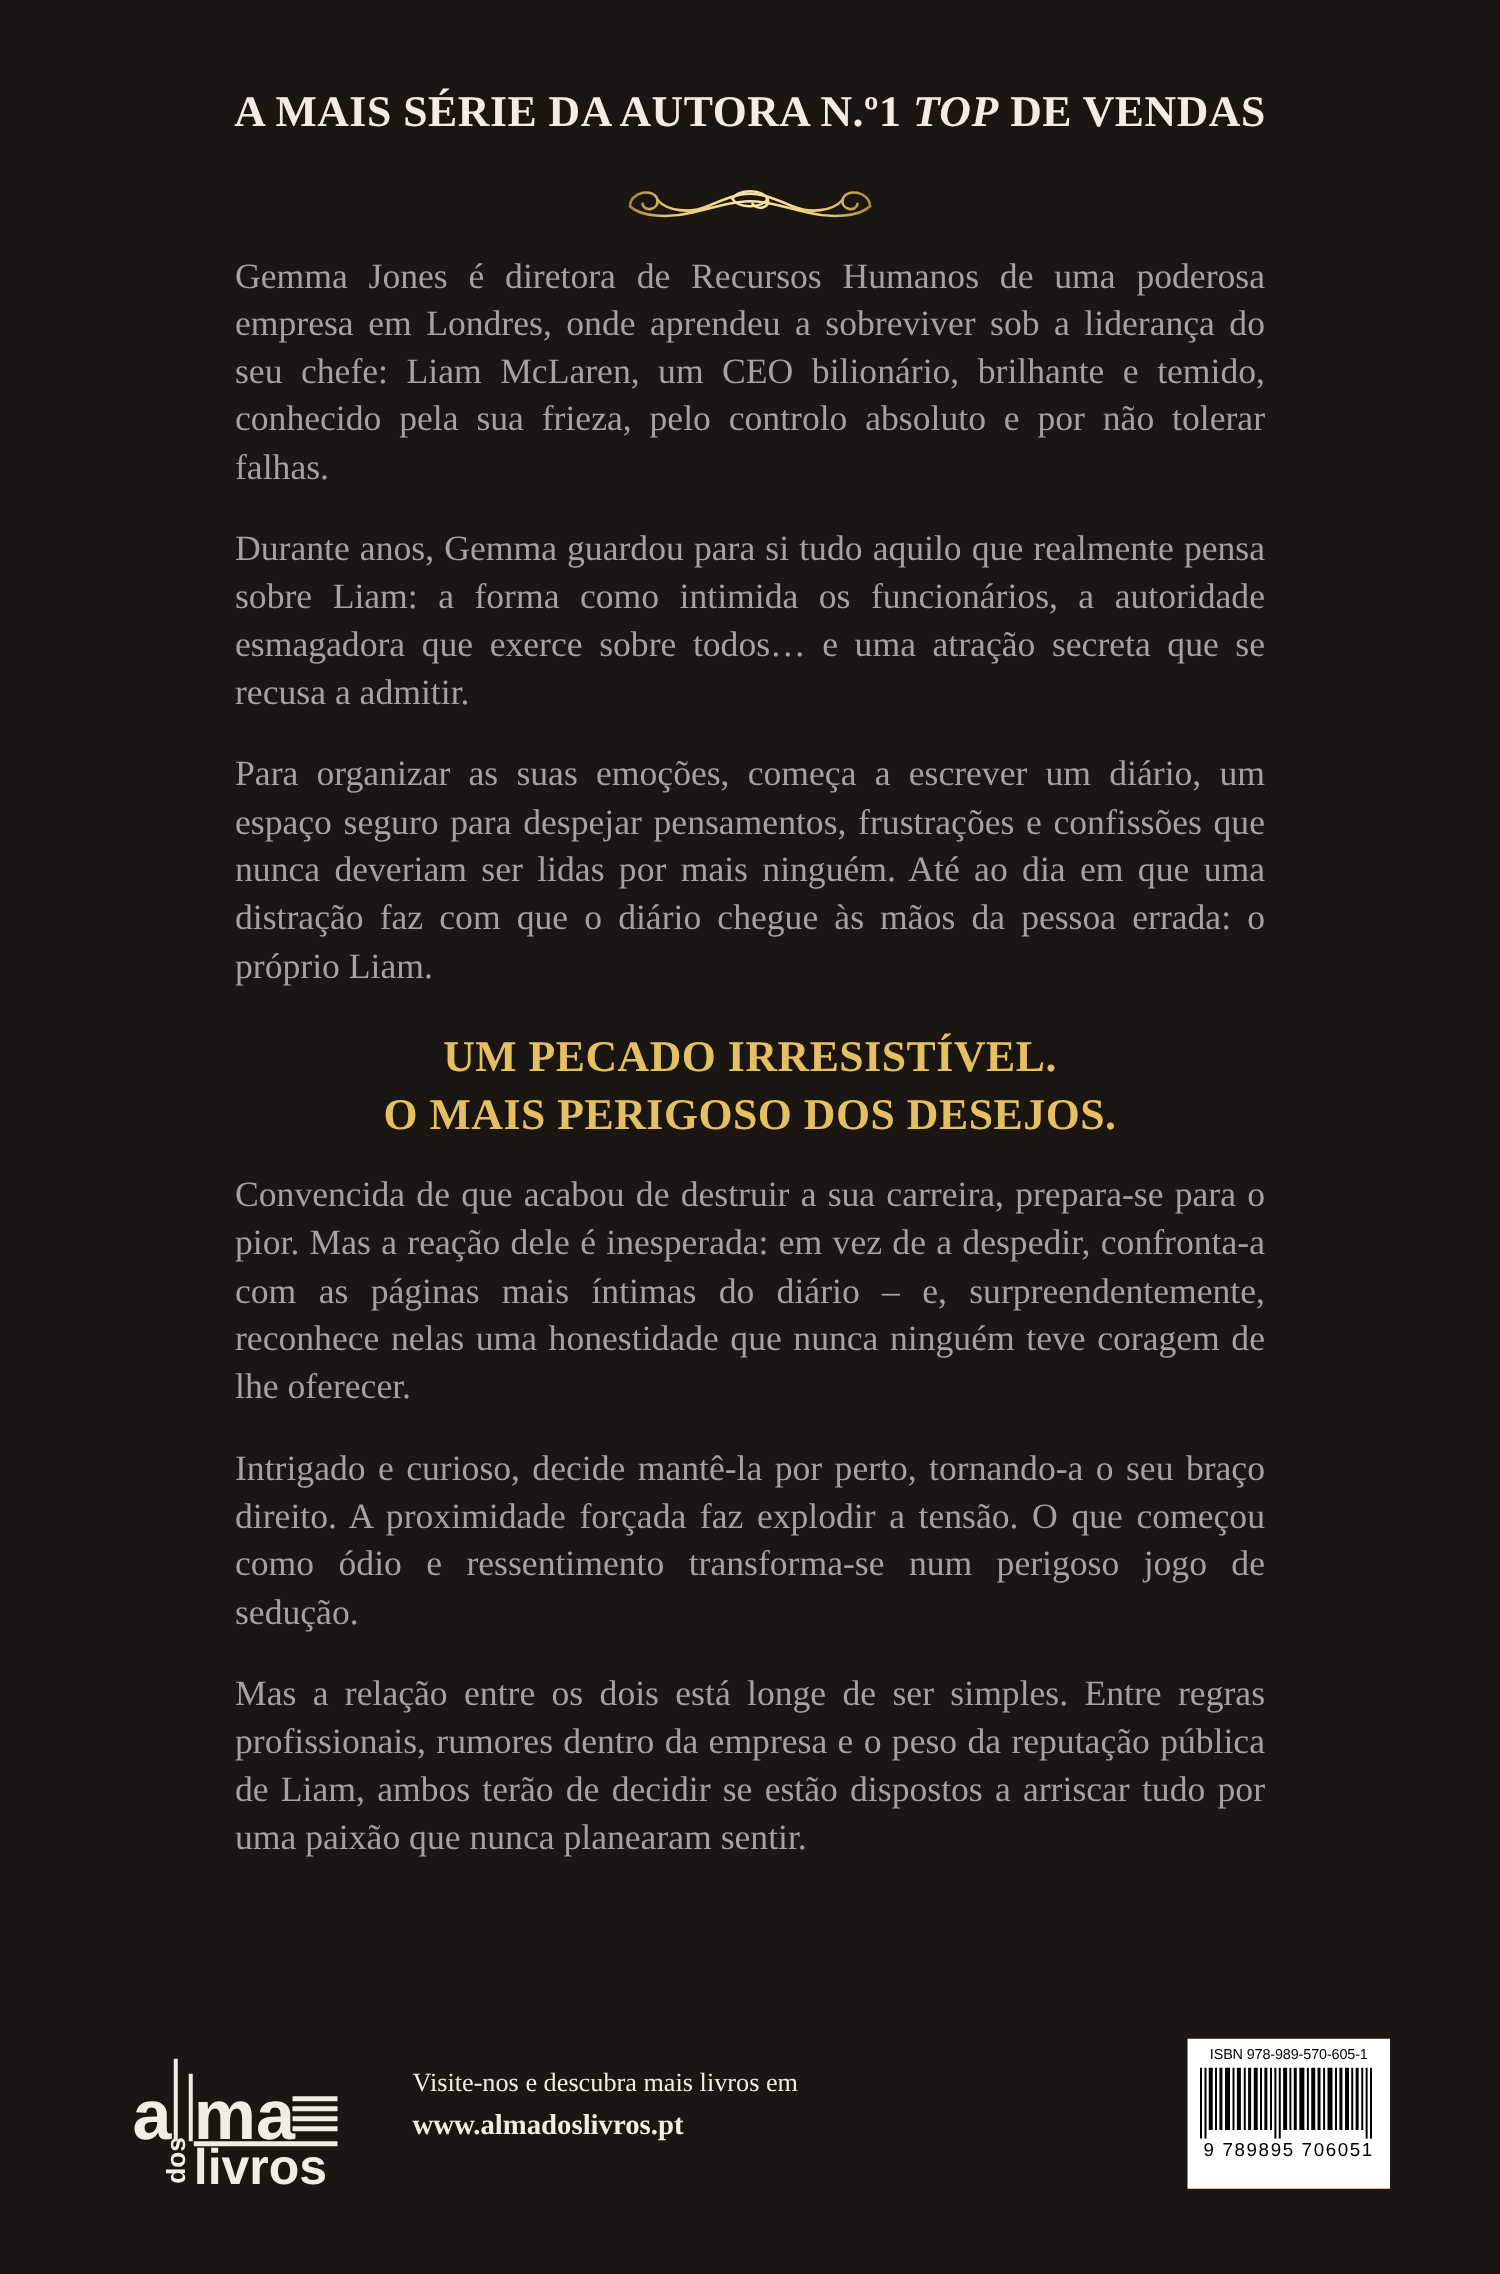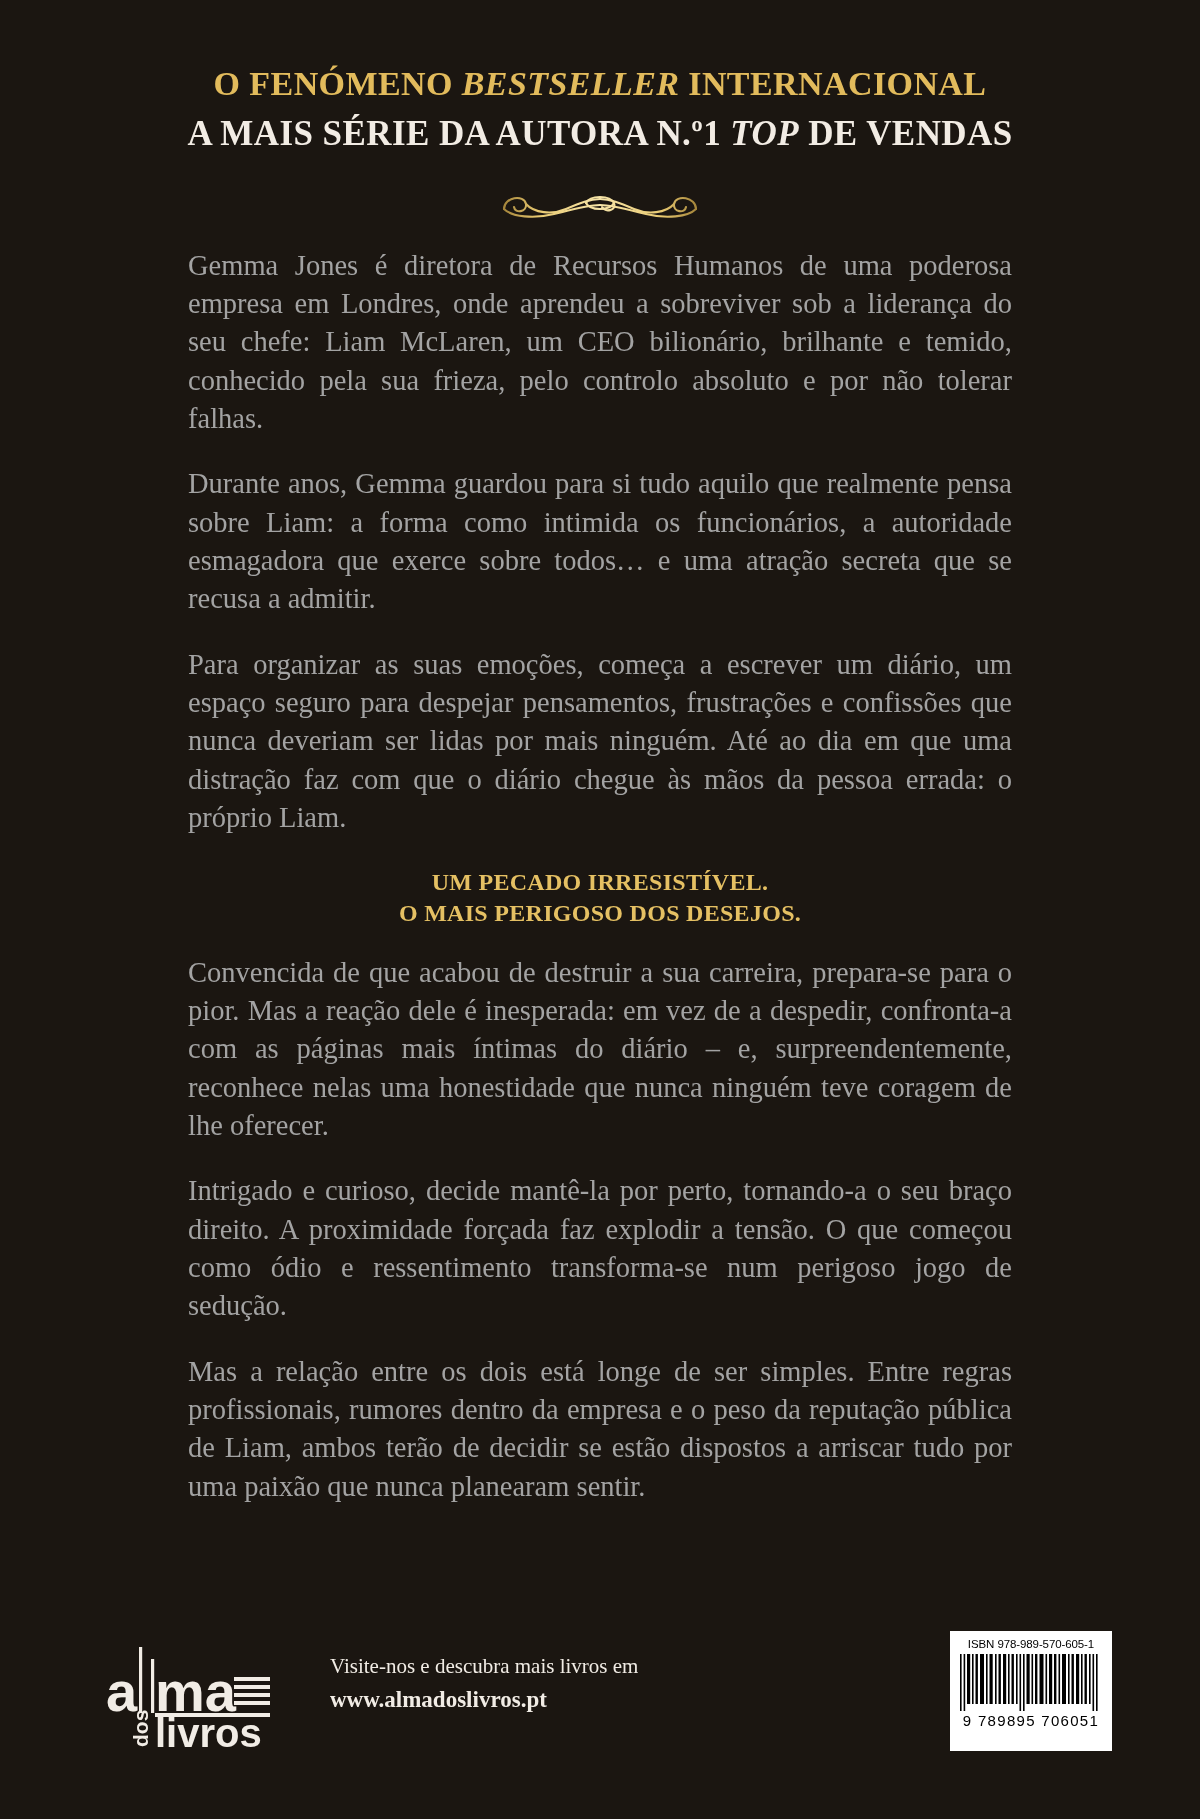--- a/index.html
+++ b/index.html
@@ -75,21 +75,21 @@
   p.body-par:last-child { margin-bottom: 0; }
 
   
   .tagline {
     margin: 30px 0 24px 0;
     text-align: center;
   }
   .tagline-line {
     color: #e5c063;
     font-weight: 700;
-    font-size: 24px;
+    font-size: 35px;
     line-height: 1.30;
     letter-spacing: 0.012em;
     white-space: nowrap;
   }
 
   
   .footer {
     position: absolute;
     left: 0;
     right: 0;
@@ -168,21 +168,20 @@
     white-space: nowrap;
     margin-top: 1px;
   }
 </style>
 </head>
 <body>
 
 <div class="page">
 
   <div class="header">
-    <div class="header-line header-line-1"><span>O FENÓMENO </span><em>BESTSELLER</em><span> INTERNACIONAL</span></div>
     <div class="header-line header-line-2"><span>A MAIS SÉRIE DA AUTORA N.º1 </span><em>TOP</em><span> DE VENDAS</span></div>
   </div>
 
   <div class="ornament-wrap">
     <svg width="220" height="40" viewBox="0 0 220 40" fill="none">
       <defs>
         <linearGradient id="gold" x1="0" y1="0" x2="220" y2="0" gradientUnits="userSpaceOnUse">
           <stop offset="0" stop-color="#8a6a24"></stop>
           <stop offset="0.22" stop-color="#e9ca72"></stop>
           <stop offset="0.5" stop-color="#f6e4a8"></stop>

